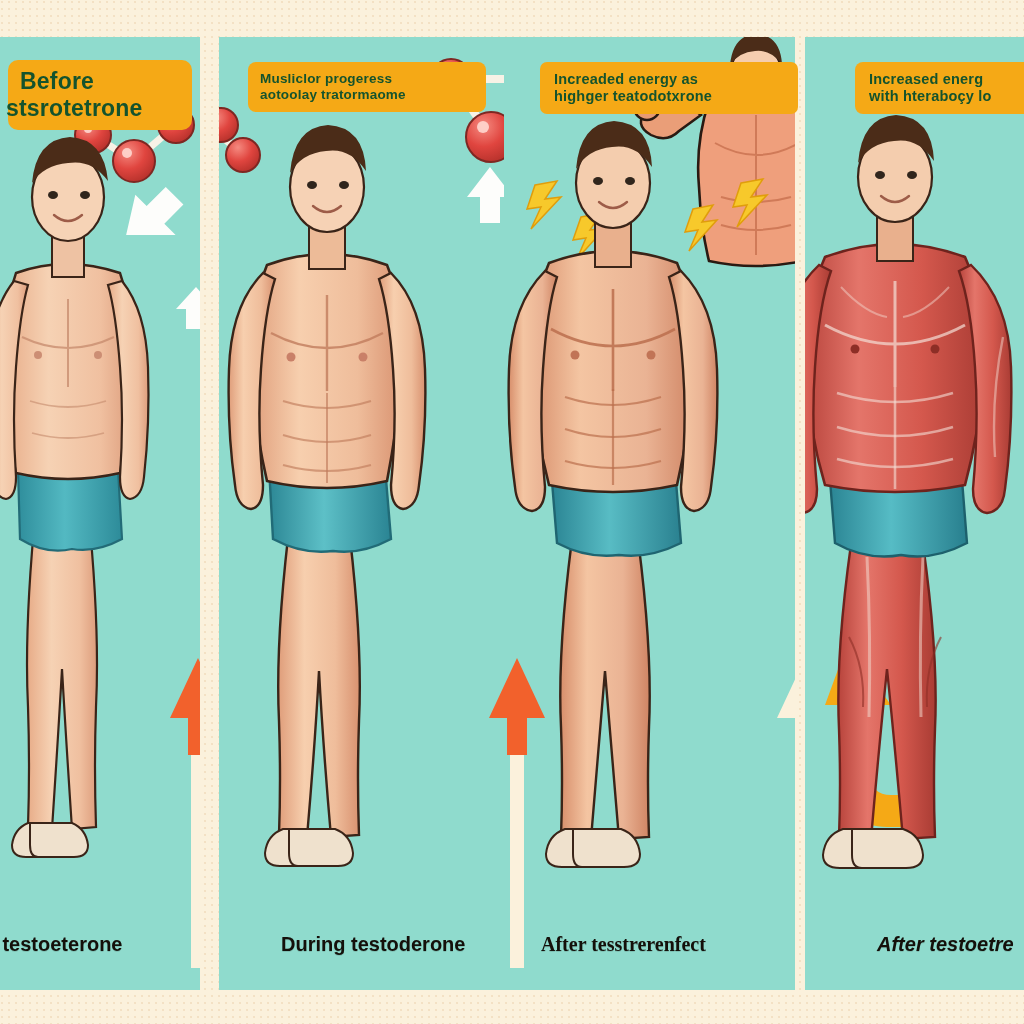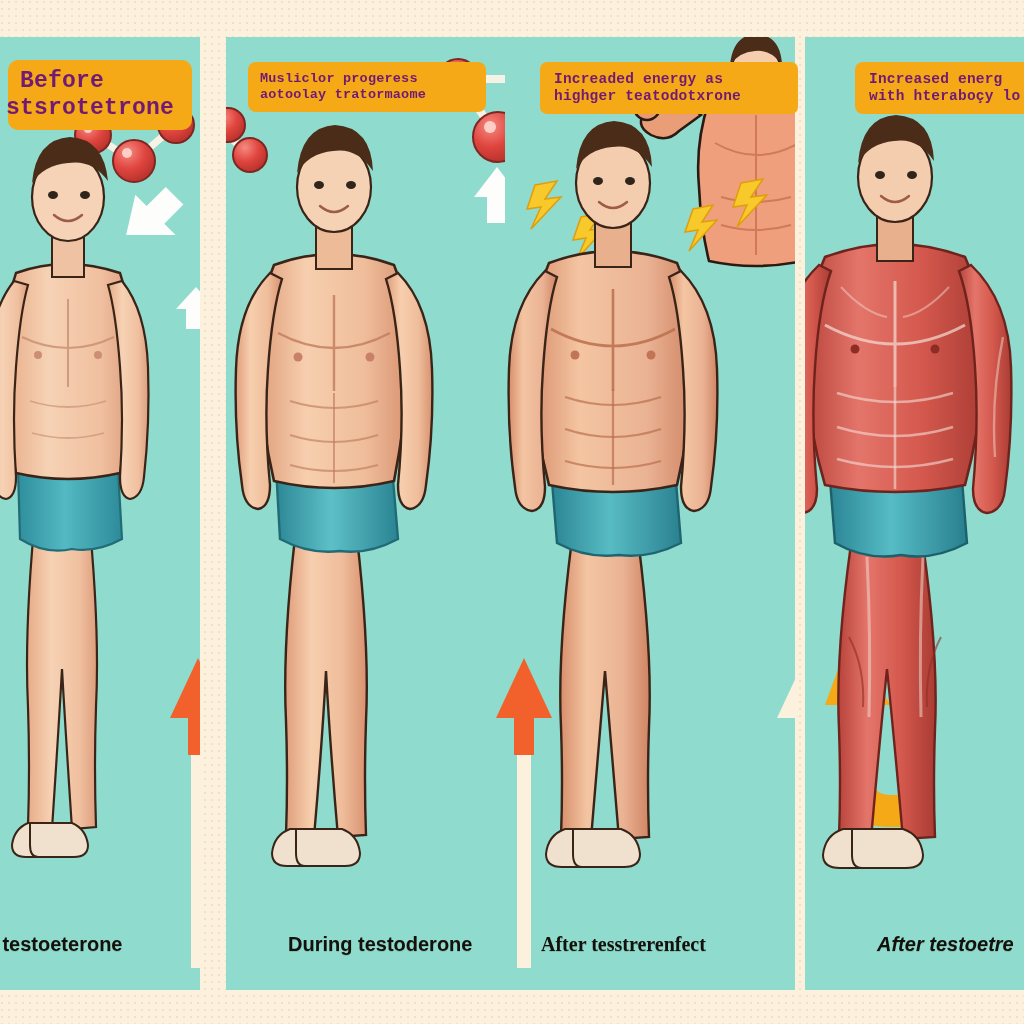--- a/index.html
+++ b/index.html
@@ -10,28 +10,28 @@
   }
   #stage{position:relative;width:1024px;height:1024px;
     background:
       radial-gradient(circle at 2px 2px, rgba(226,188,140,.30) 1px, transparent 1.4px) 0 0/7px 7px,
       #fbf1dc;
   }
 
   
   .panel{position:absolute;top:37px;height:953px;background:#8fdbcd;overflow:hidden;}
   .p1{left:0;width:200px;}
-  .p2{left:226px;width:329px;text-align:center;}
+  .p2{left:219px;width:329px;text-align:center;}
   .p3{left:505px;width:290px;font-family:Liberation Serif, serif;}
   .p4{left:805px;width:219px;font-style:italic;}
 
   
-  .callout{position:absolute;background:#f5a916;color:#701a75;
+  .callout{position:absolute;background:#f5a916;color:#14532d;
     border-radius:8px;font-weight:bold;line-height:1.18;
-    letter-spacing:.2px;z-index:22;font-family:Liberation Mono, monospace;}
+    letter-spacing:.2px;z-index:22;}
   .c1{left:8px;top:60px;width:160px;padding:8px 12px;font-size:23px;border-radius:10px;}
   .c2{left:248px;top:62px;width:214px;padding:9px 12px;font-size:13.5px;}
   .c3{left:540px;top:62px;width:230px;padding:9px 14px;font-size:14.5px;border-radius:7px;}
   .c4{left:855px;top:62px;width:210px;padding:9px 14px;font-size:14.5px;}
   .c1 .l1{display:block;}
   .c1 .l2{display:block;margin-left:-14px;}
 
   
   .caption{position:absolute;bottom:34px;color:#14100a;font-weight:bold;
     font-size:20px;white-space:nowrap;z-index:20;}

